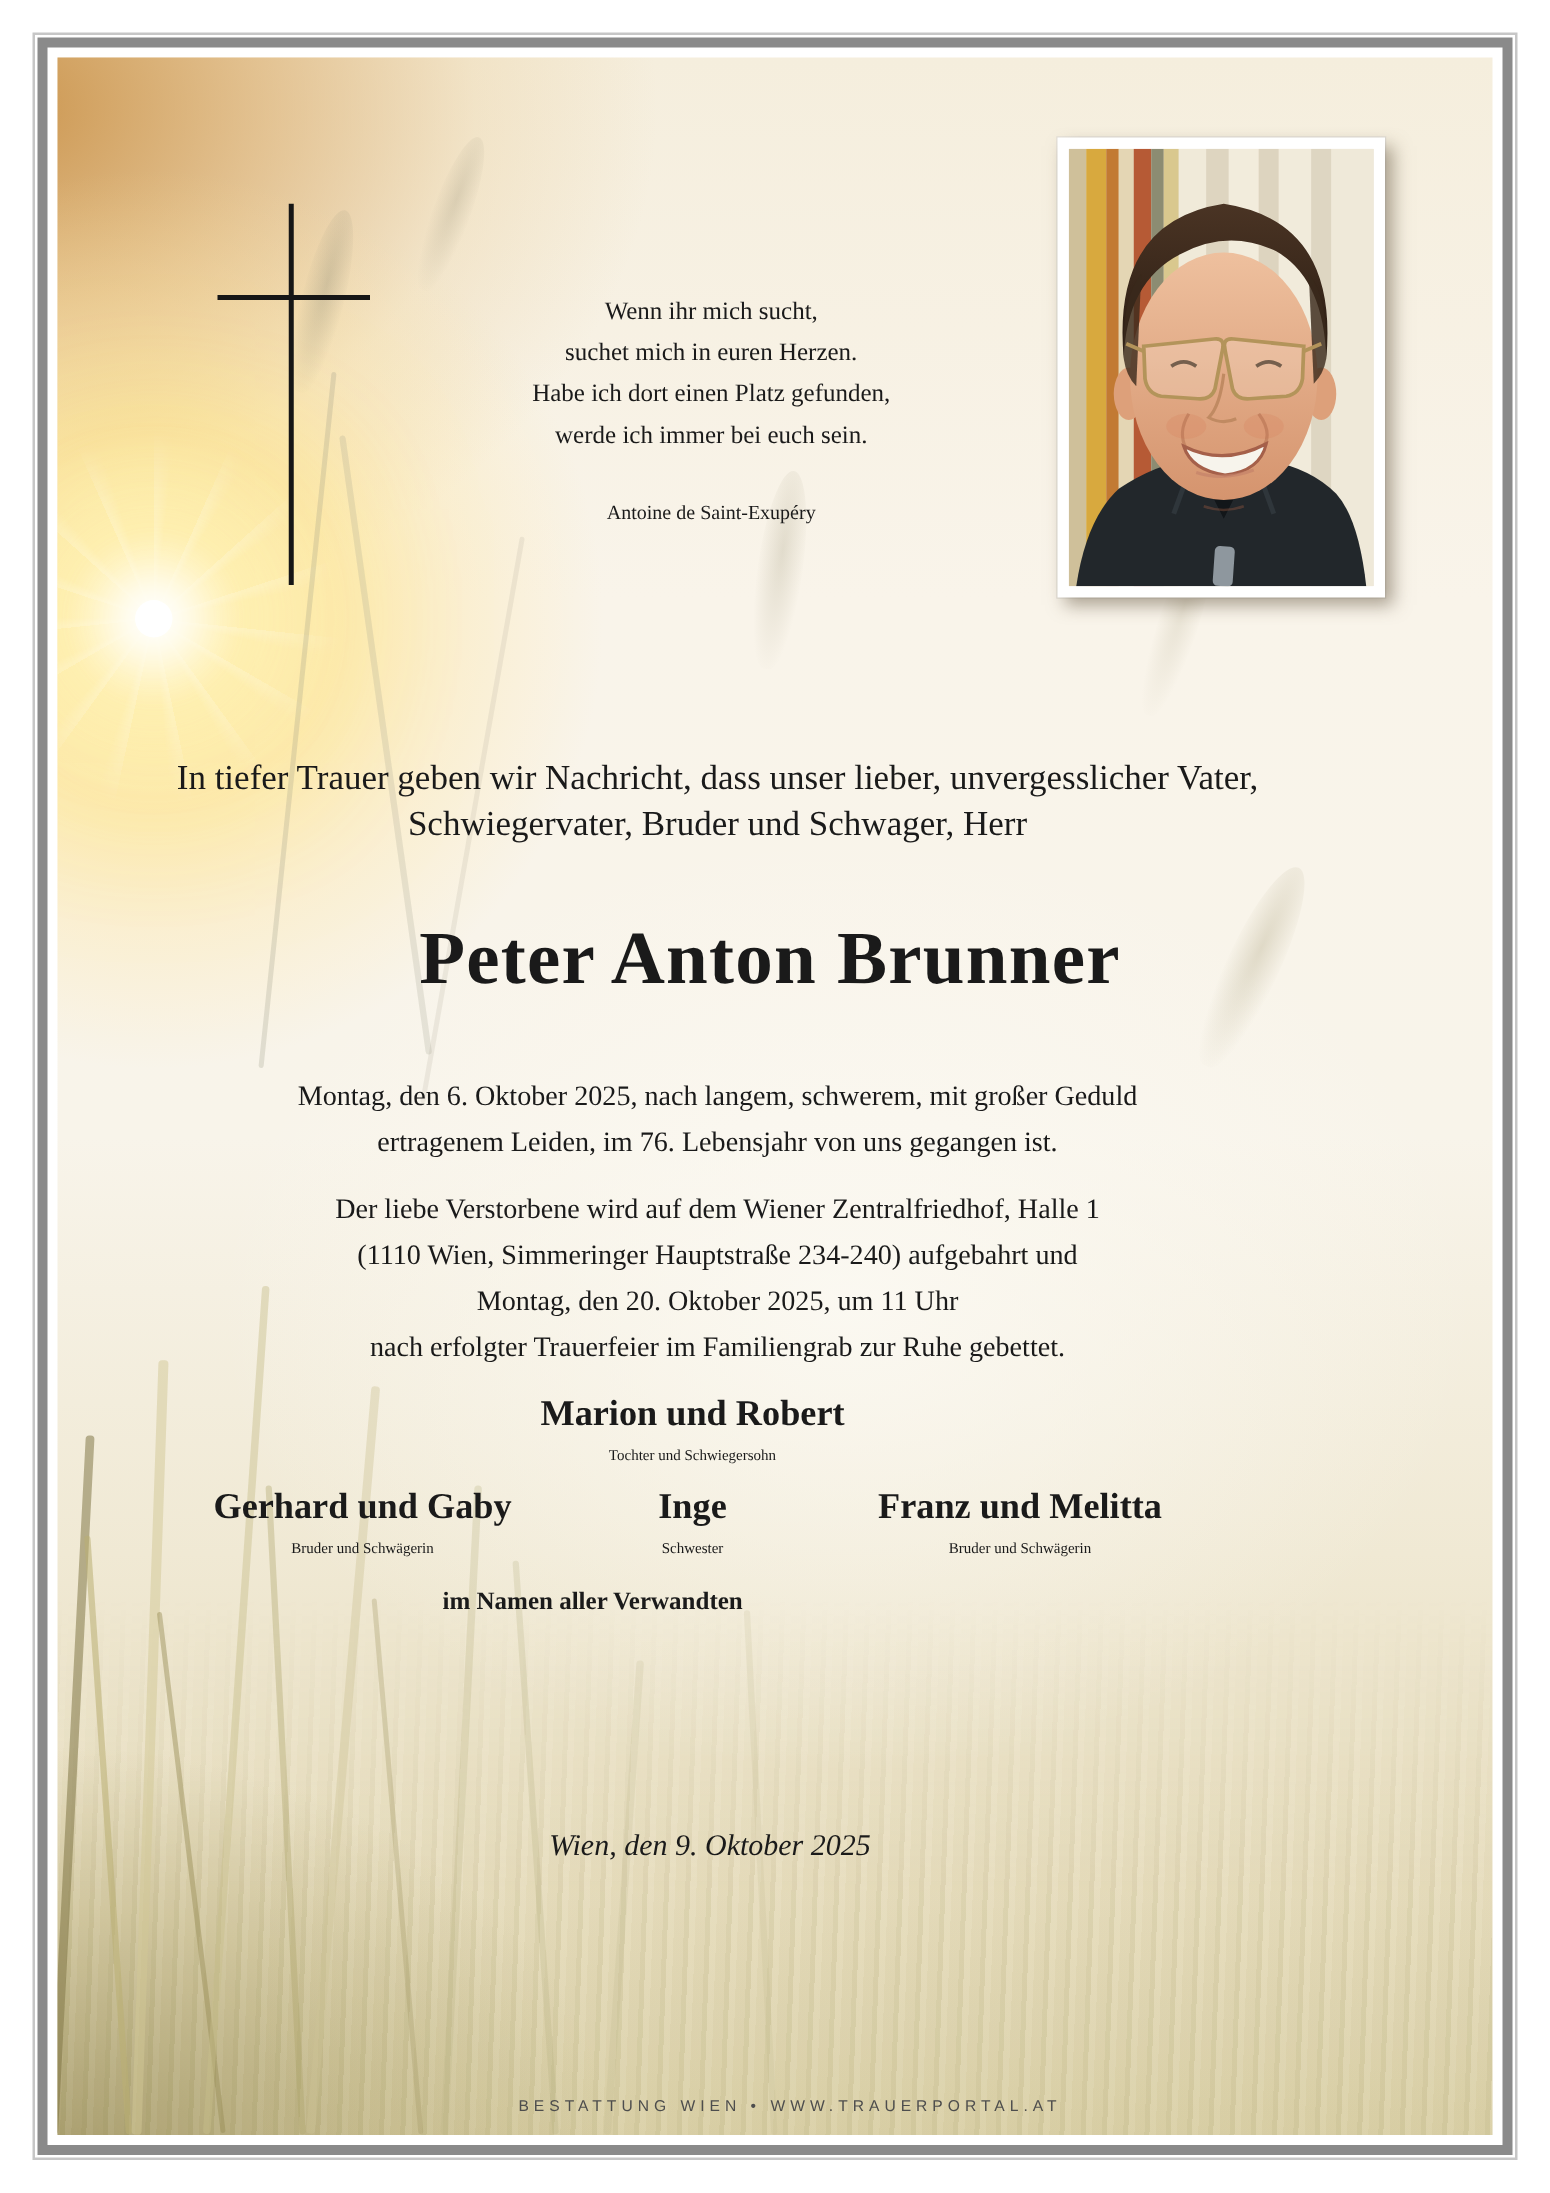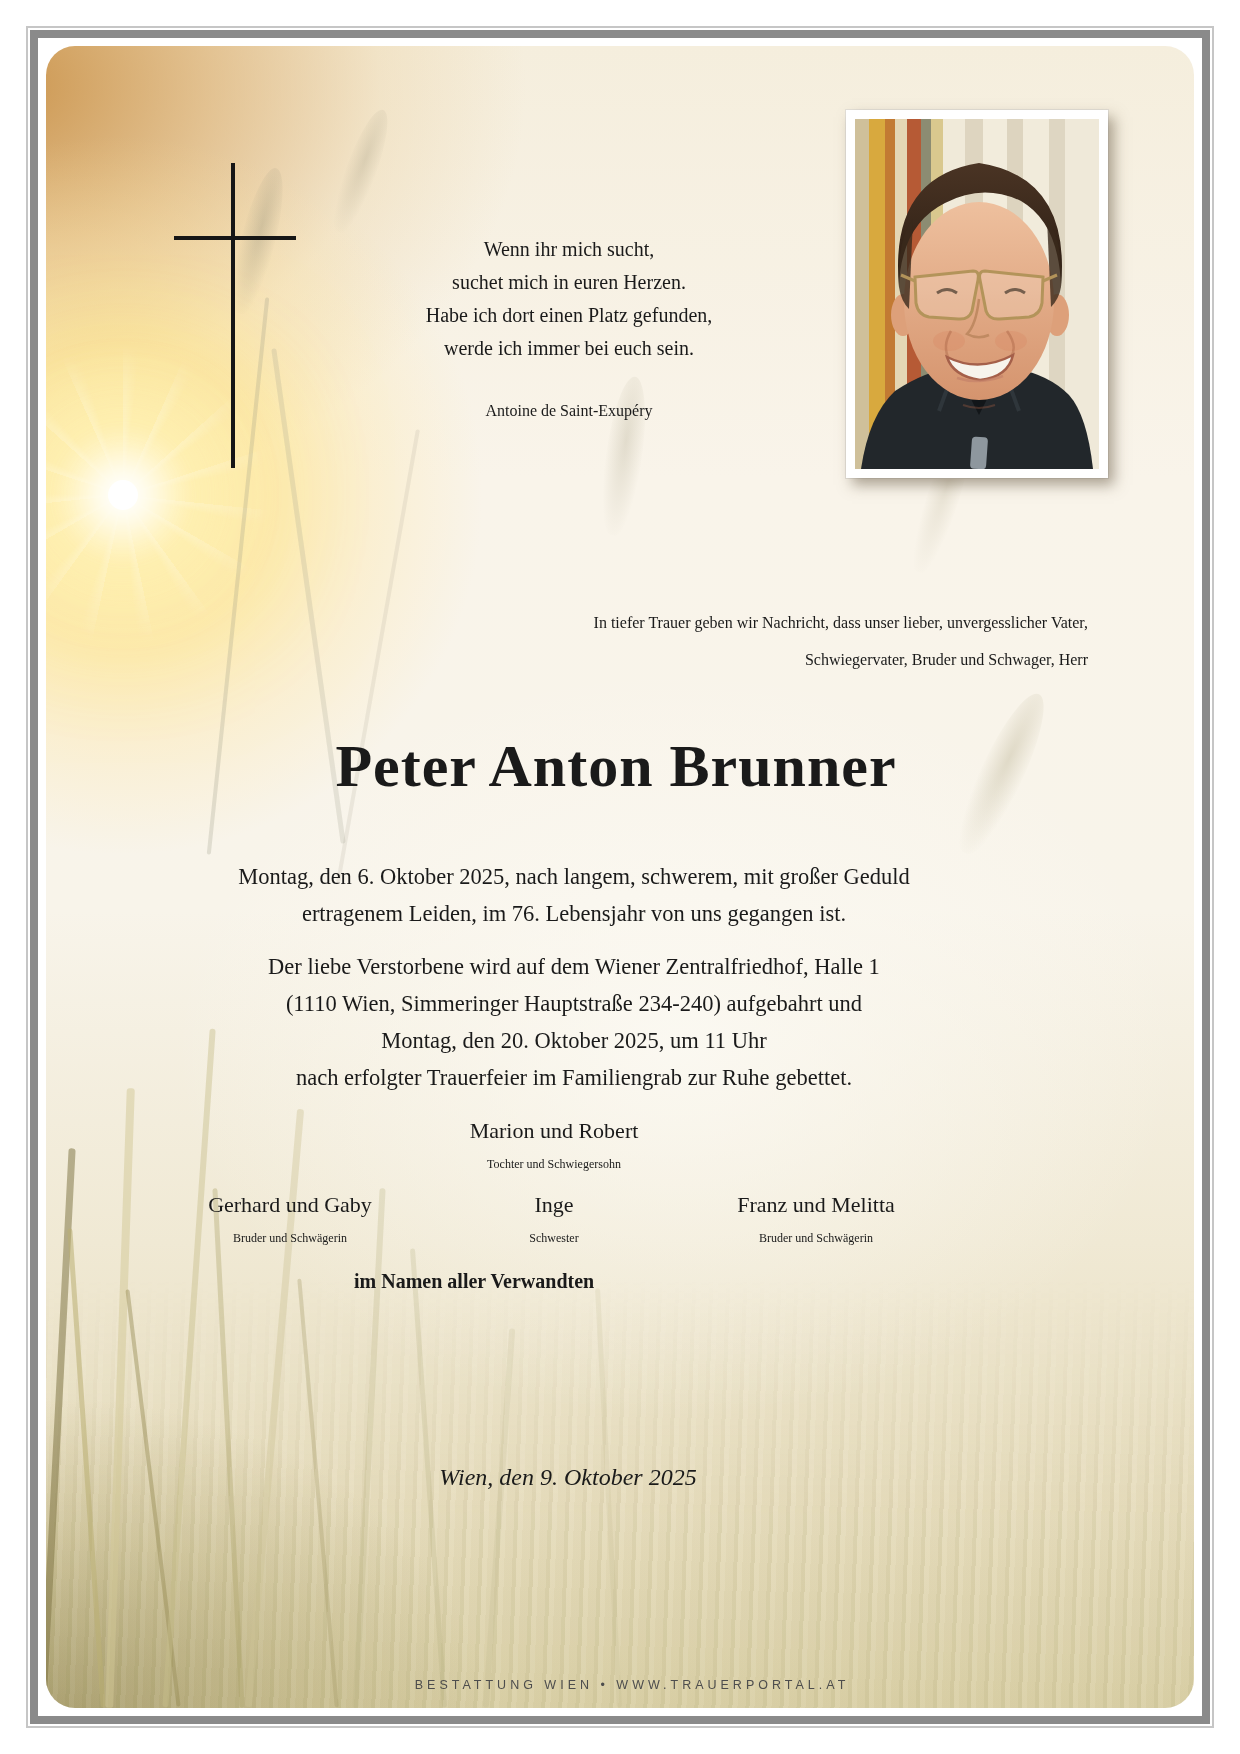--- a/index.html
+++ b/index.html
@@ -9,21 +9,20 @@
   .frame-outer{position:absolute;inset:26px;border:2px solid #c6c6c6;}
   .frame-inner{position:absolute;inset:2px;border:8px solid #8a8a8a;}
   
   .content{position:absolute;inset:8px;overflow:hidden;
     background:
       radial-gradient(circle at 77px 449px, rgba(255,255,255,0.98) 0px, #fff9e0 22px, rgba(255,240,175,0.92) 70px, rgba(255,228,135,0.6) 150px, rgba(255,226,150,0.28) 250px, rgba(255,230,160,0) 360px),
       radial-gradient(ellipse 520px 420px at -40px 40px, rgba(198,138,60,0.88) 0%, rgba(216,168,100,0.62) 40%, rgba(233,202,146,0.3) 72%, rgba(240,220,180,0) 100%),
       radial-gradient(ellipse 700px 520px at 55% 60%, rgba(252,250,244,0.85) 0%, rgba(252,250,244,0) 72%),
       radial-gradient(ellipse 560px 430px at 0% 102%, rgba(120,108,55,0.55) 0%, rgba(158,146,90,0.3) 48%, rgba(190,180,130,0) 80%),
       linear-gradient(180deg,#f5eedd 0%,#f9f4ea 26%,#f8f4ea 52%,#f0e9d4 72%,#e7ddbe 88%,#d9cfa6 100%);
-    border-radius: 29px;
   }
   .stalk{position:absolute;border-radius:3px;}
   .ear{position:absolute;border-radius:50% 50% 45% 45%;}
   .rays{position:absolute;left:-133px;top:239px;width:420px;height:420px;border-radius:50%;
     background:repeating-conic-gradient(rgba(255,255,250,0.75) 0deg 1.6deg, rgba(255,255,250,0) 7deg 24deg);
     -webkit-mask-image:radial-gradient(closest-side, rgba(0,0,0,0.95), rgba(0,0,0,0) 72%);
             mask-image:radial-gradient(closest-side, rgba(0,0,0,0.95), rgba(0,0,0,0) 72%);}
   .sun-core{position:absolute;left:62px;top:434px;width:30px;height:30px;border-radius:50%;background:#ffffff;
     box-shadow:0 0 38px 22px #ffffff, 0 0 95px 55px rgba(255,244,190,0.85), 0 0 160px 90px rgba(255,228,140,0.45);}
   .bottom-texture{position:absolute;left:0;right:0;bottom:0;height:430px;
@@ -34,29 +33,29 @@
   .cross-v{position:absolute;left:185px;top:117px;width:4px;height:305px;background:#161616;}
   .cross-h{position:absolute;left:128px;top:190px;width:122px;height:4px;background:#161616;}
   
   .photo{position:absolute;left:800px;top:64px;width:244px;height:350px;background:#ffffff;padding:9px;
          box-shadow:6px 7px 13px rgba(95,82,60,0.5), 0 0 0 1px #e4e0d8;}
   .photo svg{display:block;}
   
   .quote{position:absolute;left:323px;top:154px;width:400px;text-align:center;
          font-size:20px;line-height:33px;white-space:pre-line;}
   .quote-attr{font-size:16px;line-height:26px;}
-  .announce{position:absolute;left:14px;top:558px;width:1028px;text-align:right;
-            font-size:16px;line-height:37px;white-space:pre-line;}
+  .announce{position:absolute;left:14px;top:558px;width:1028px;text-align:center;
+            font-size:28px;line-height:37px;white-space:pre-line;}
   .name{position:absolute;left:0;top:686px;width:1140px;text-align:center;
         font-size:60px;font-weight:bold;letter-spacing:1px;}
   .para1{position:absolute;left:14px;top:812px;width:1028px;text-align:center;
          font-size:22.5px;line-height:37px;white-space:pre-line;}
   .para2{position:absolute;left:14px;top:902px;width:1028px;text-align:center;
          font-size:22.5px;line-height:37px;white-space:pre-line;}
-  .m-names{font-size:22px;font-weight:normal;line-height:26px;}
+  .m-names{font-size:29px;font-weight:bold;line-height:26px;}
   .m-rel{font-size:12px;line-height:24px;}
   .m-block{position:absolute;width:360px;text-align:center;}
   .m-primary{left:328px;top:1072px;}
   .m-col-0{left:64px;top:1146px;}
   .m-col-1{left:328px;top:1146px;}
   .m-col-2{left:590px;top:1146px;}
   .m-rel{margin-top:8px;}
   .closing{position:absolute;left:308px;top:1224px;width:400px;text-align:left;
            font-size:20px;font-weight:bold;}
   .dateline{position:absolute;left:0;top:1418px;width:1044px;text-align:center;font-size:24px;font-style:italic;}

